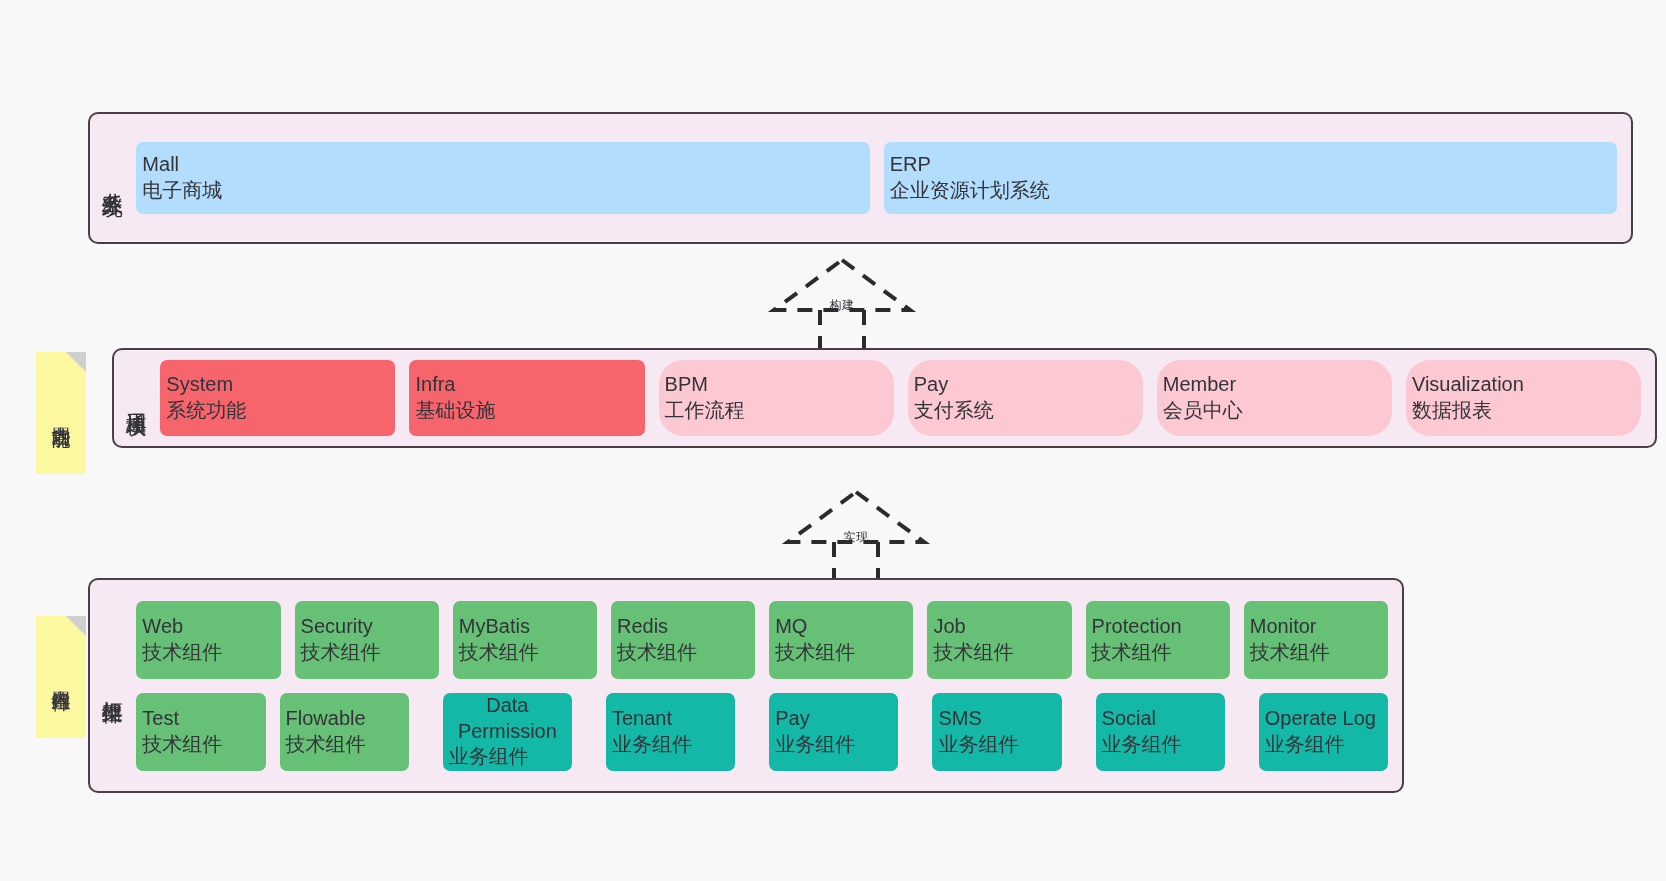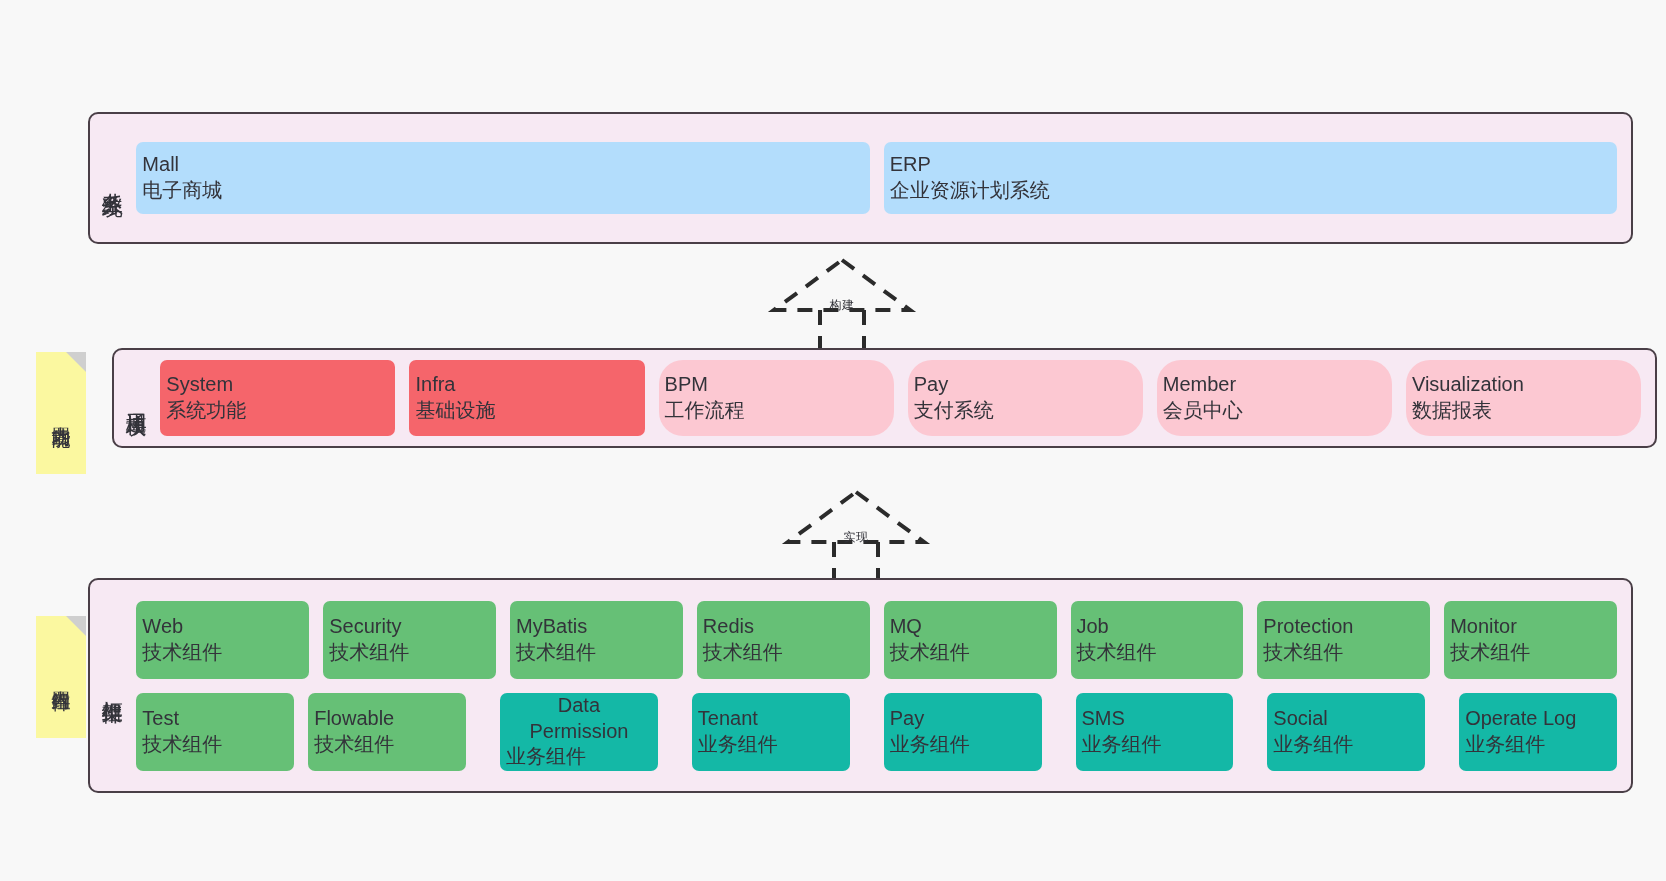--- a/index.html
+++ b/index.html
@@ -84,21 +84,21 @@
 
   .card.blue        { background: #b3ddfc; }
   .card.red         { background: #f5656b; }
   .card.pink        { background: #fcc8d2; border-radius: 24px; }
   .card.green       { background: #66c076; }
   .card.green-light { background: #14b8a6; margin-left: 20px; }
 
   
   #layer-business { left: 88px;  top: 112px; width: 1545px; height: 132px; }
   #layer-modules  { left: 88px;  top: 348px; width: 1545px; height: 100px; margin-left: 24px; }
-  #layer-frame    { left: 88px;  top: 578px; width: 1545px; height: 215px; }
+  #layer-frame    { left: 88px;  top: 578px; width: 1316px; height: 215px; }
 
   #layer-business .card { height: 72px; }
   #layer-modules  .card { height: 76px; }
   #layer-frame    .card { height: 78px; }
 
   
   .note {
     position: absolute;
     width: 50px;
     background: #fbf8a0;

